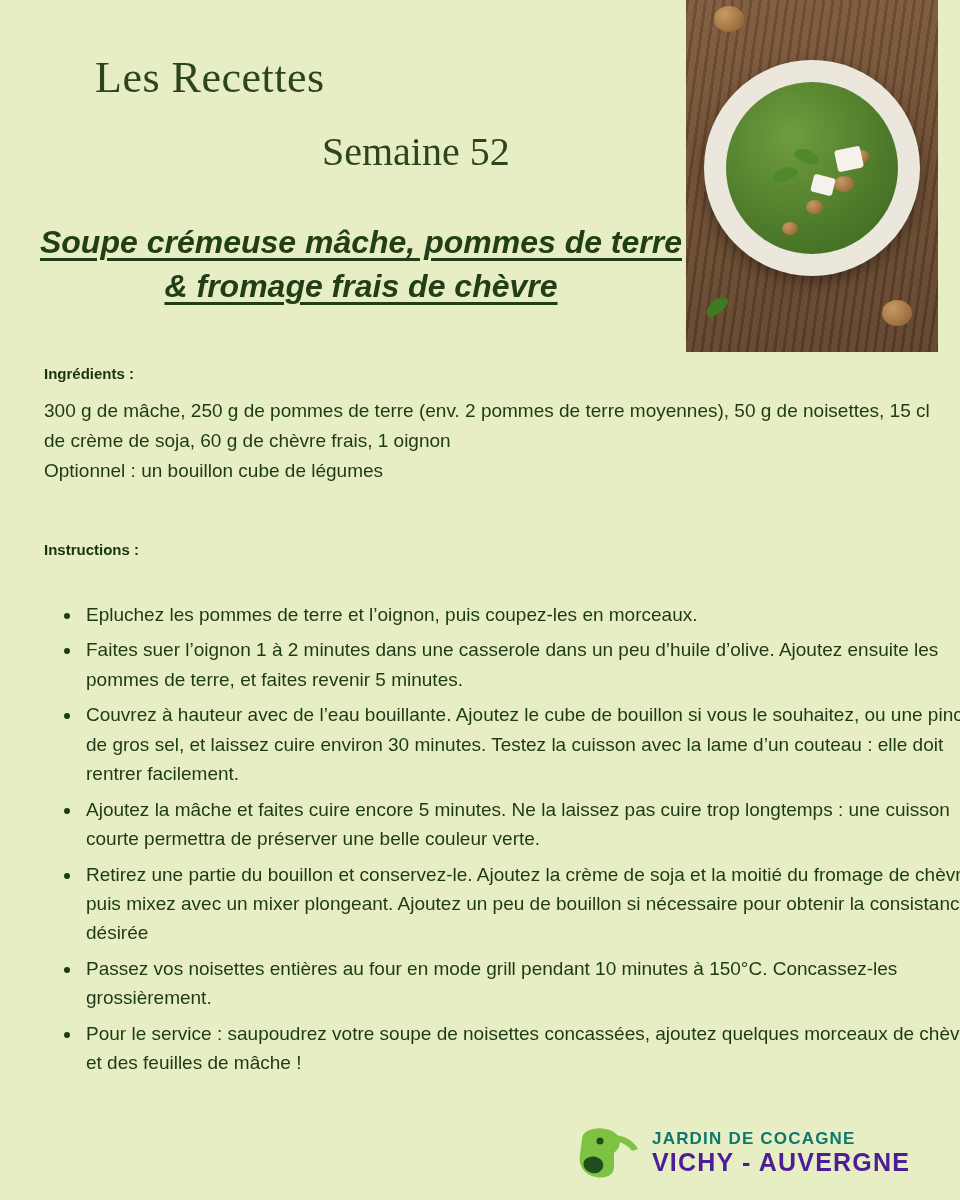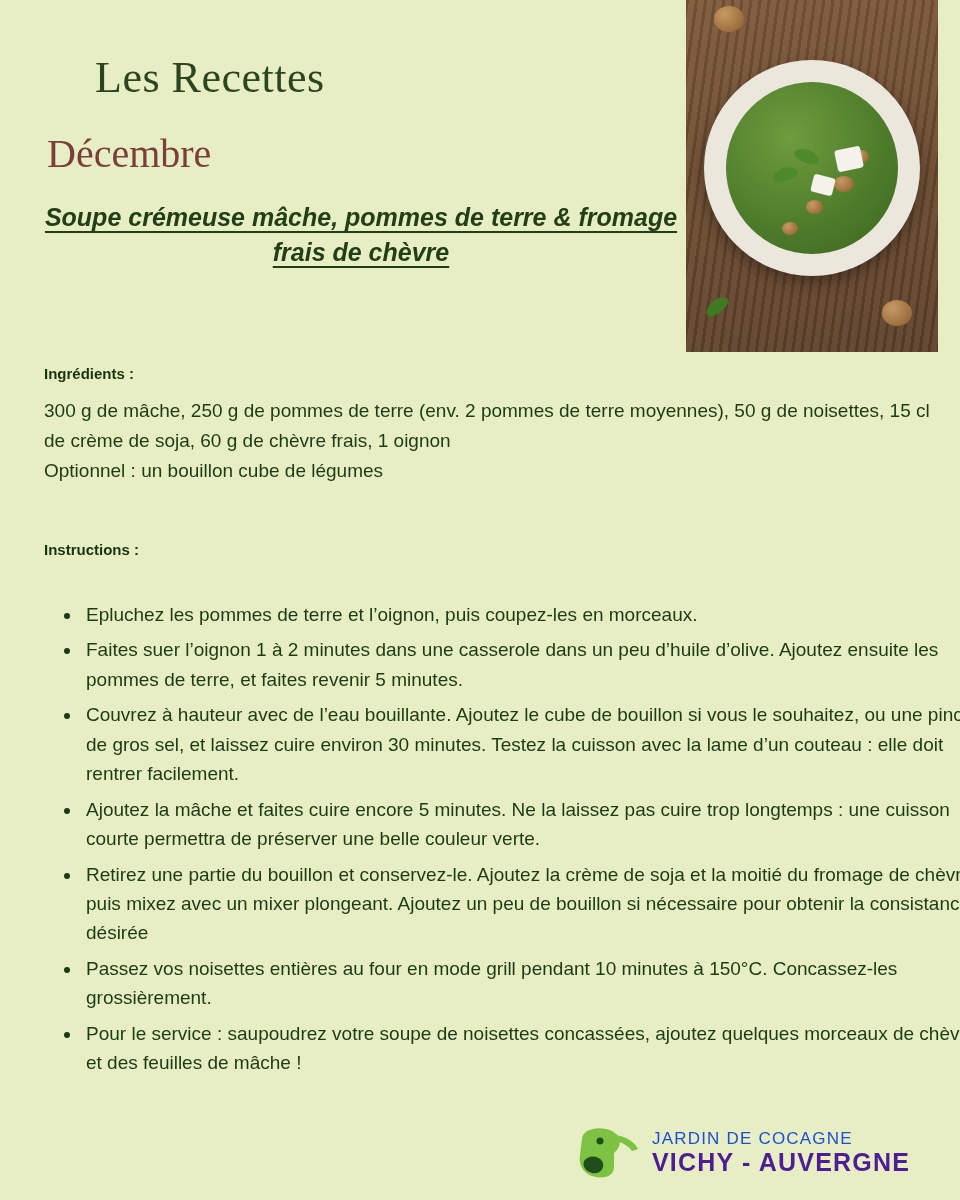--- a/index.html
+++ b/index.html
@@ -103,24 +103,24 @@
     left: 322px;
     top: 128px;
     font-family: "Liberation Serif", serif;
     font-size: 40px;
     color: #2d4421;
   }
 
   .recipe-title {
     position: absolute;
     left: 36px;
-    top: 200px;
+    top: 220px;
     width: 650px;
     text-align: center;
-    font-size: 25px;
+    font-size: 32px;
     font-weight: bold;
     font-style: italic;
     color: #223e16;
     line-height: 1.38;
     text-decoration: underline;
     text-underline-offset: 5px;
   }
 
   
   .section-head {
@@ -174,23 +174,23 @@
     height: 64px;
     flex: 0 0 auto;
     position: relative;
   }
   .logo-text {
     margin-left: 12px;
     line-height: 1.08;
   }
   .logo-line1 {
     font-size: 17px;
-    font-weight: normal;
+    font-weight: bold;
     letter-spacing: 1.2px;
-    color: #1d4ed8;
+    color: #0f766e;
   }
   .logo-line2 {
     font-size: 25px;
     font-weight: bold;
     letter-spacing: 1.2px;
     color: #4c1d95;
   }
 </style>
 </head>
 <body>
@@ -208,21 +208,21 @@
     <div class="nut" style="left:196px; top:300px; width:30px; height:26px;"></div>
     <div class="nut" style="left:28px; top:6px; width:30px; height:26px;"></div>
     <div class="cheese" style="left:150px; top:148px; width:26px; height:22px;"></div>
     <div class="cheese" style="left:126px; top:176px; width:22px; height:18px; transform:rotate(14deg);"></div>
     <div class="leaf" style="left:86px; top:168px;"></div>
     <div class="leaf" style="left:108px; top:150px; transform:rotate(22deg);"></div>
     <div class="leaf" style="left:18px; top:300px; transform:rotate(-40deg); background:#3f7a22;"></div>
   </div>
 
   <div class="title-main">Les Recettes</div>
-  <div class="title-month">Décembre</div>
+  <div class="title-week">Semaine 52</div>
   <div class="recipe-title">Soupe crémeuse mâche, pommes de terre &amp; fromage frais de chèvre</div>
 
   <div class="section-head head-ingredients">Ingrédients :</div>
   <div class="ingredients" style="white-space: pre-line;">300 g de mâche, 250 g de pommes de terre (env. 2 pommes de terre moyennes), 50 g de noisettes, 15 cl de crème de soja, 60 g de chèvre frais, 1 oignon
 Optionnel : un bouillon cube de légumes</div>
 
   <div class="section-head head-instructions">Instructions :</div>
   <ul class="instructions">
     <li>Epluchez les pommes de terre et l’oignon, puis coupez-les en morceaux.</li>
     <li>Faites suer l’oignon 1 à 2 minutes dans une casserole dans un peu d’huile d’olive. Ajoutez ensuite les pommes de terre, et faites revenir 5 minutes.</li>

